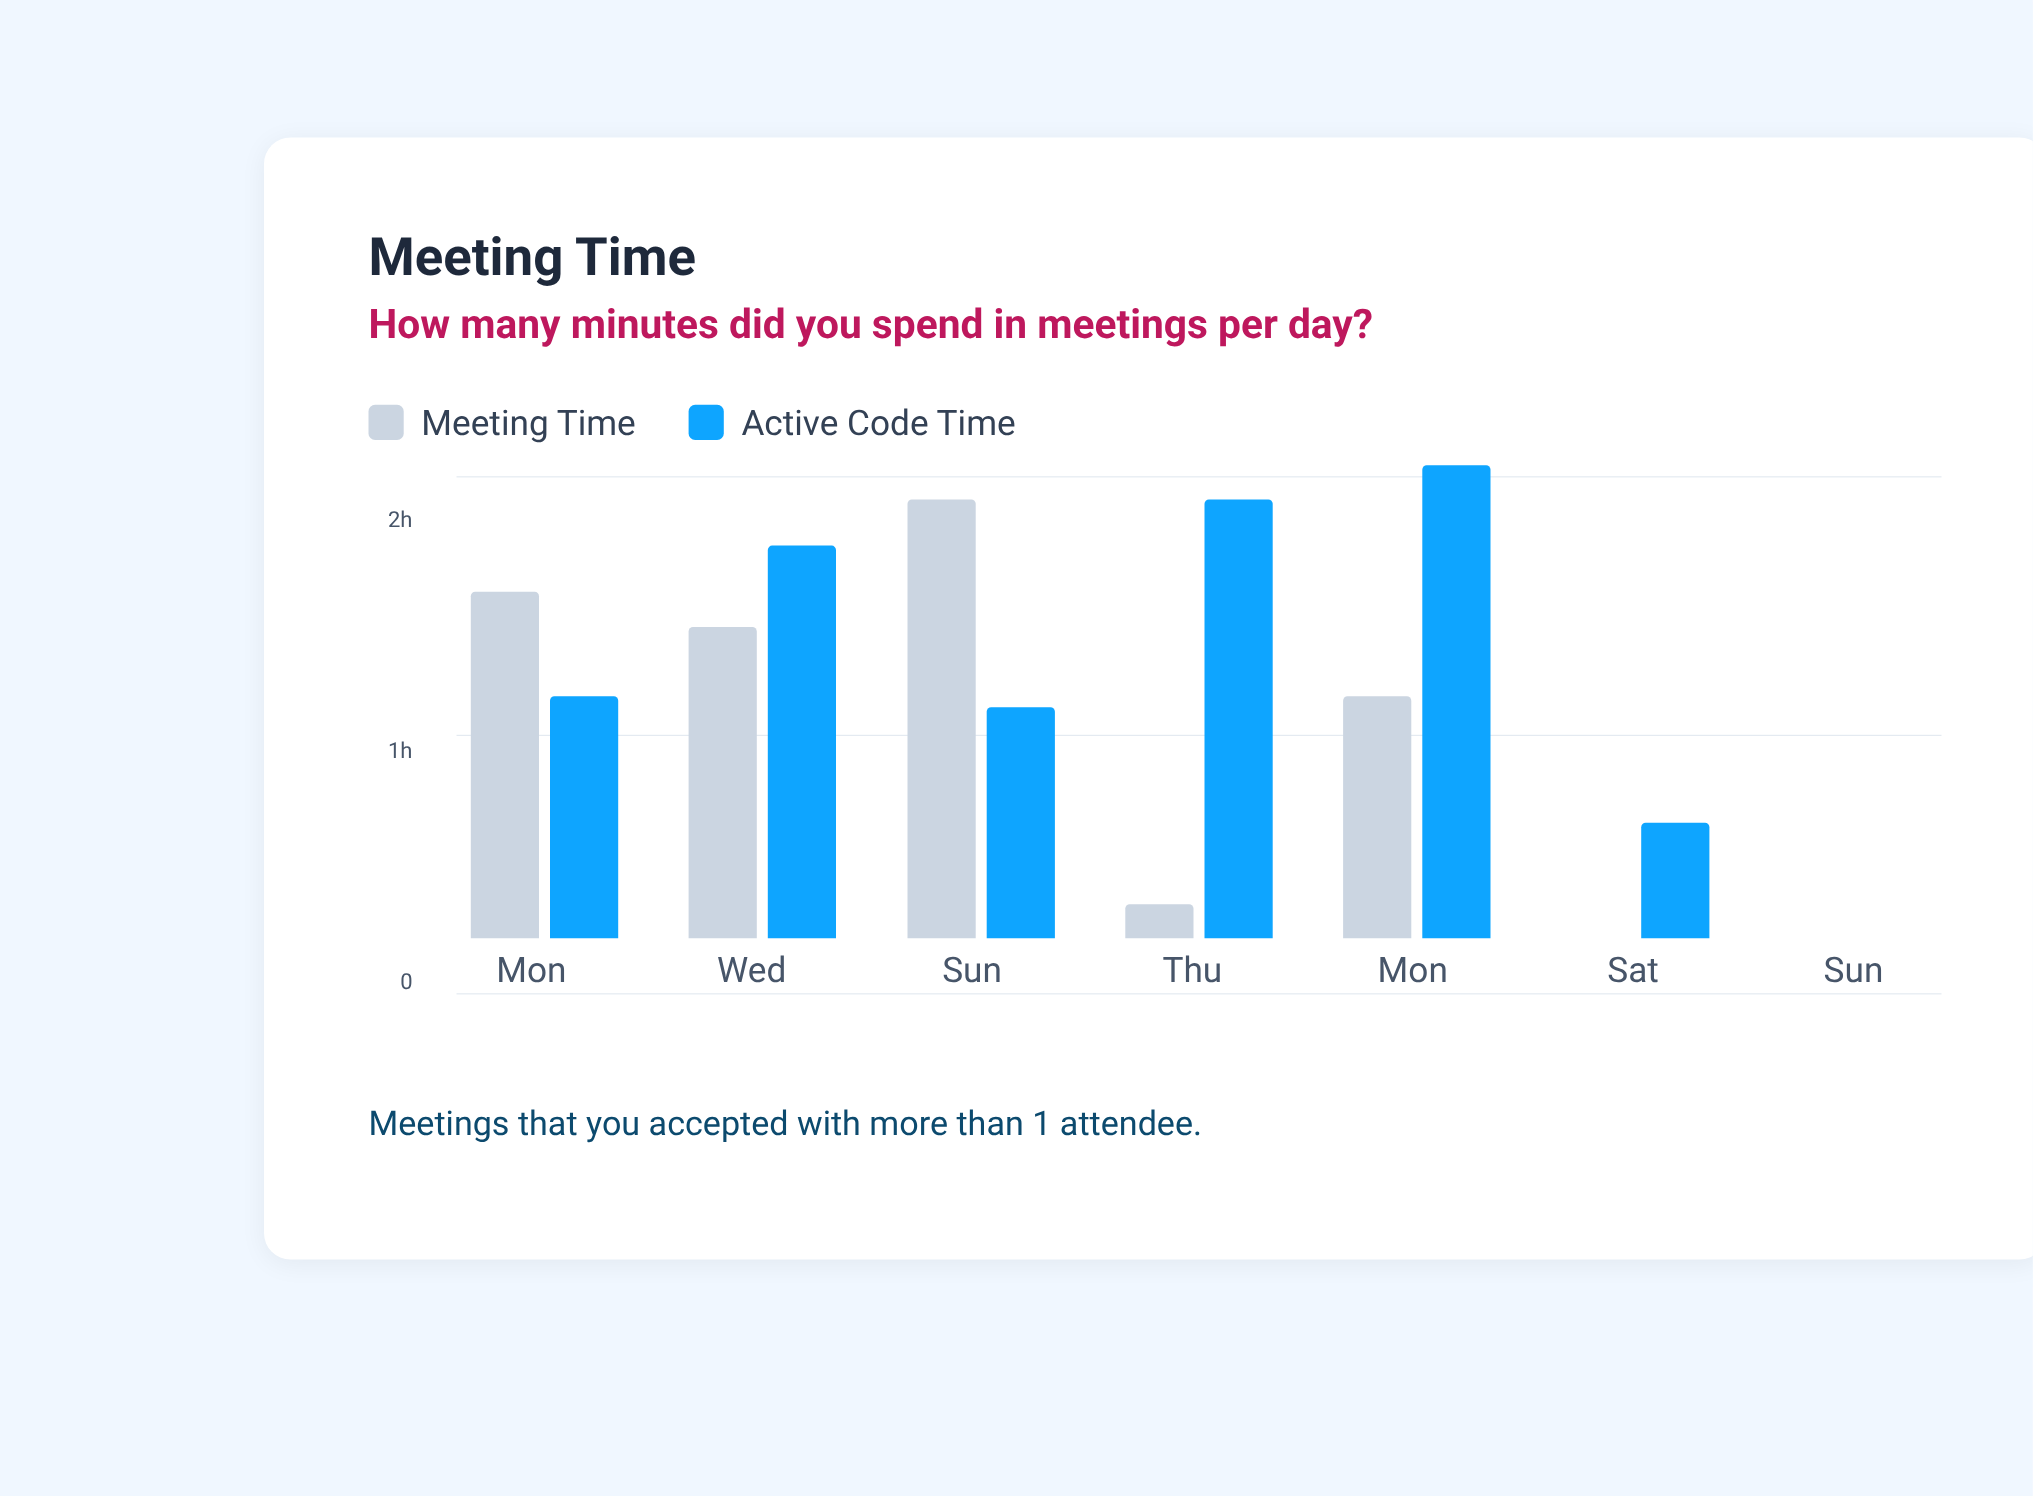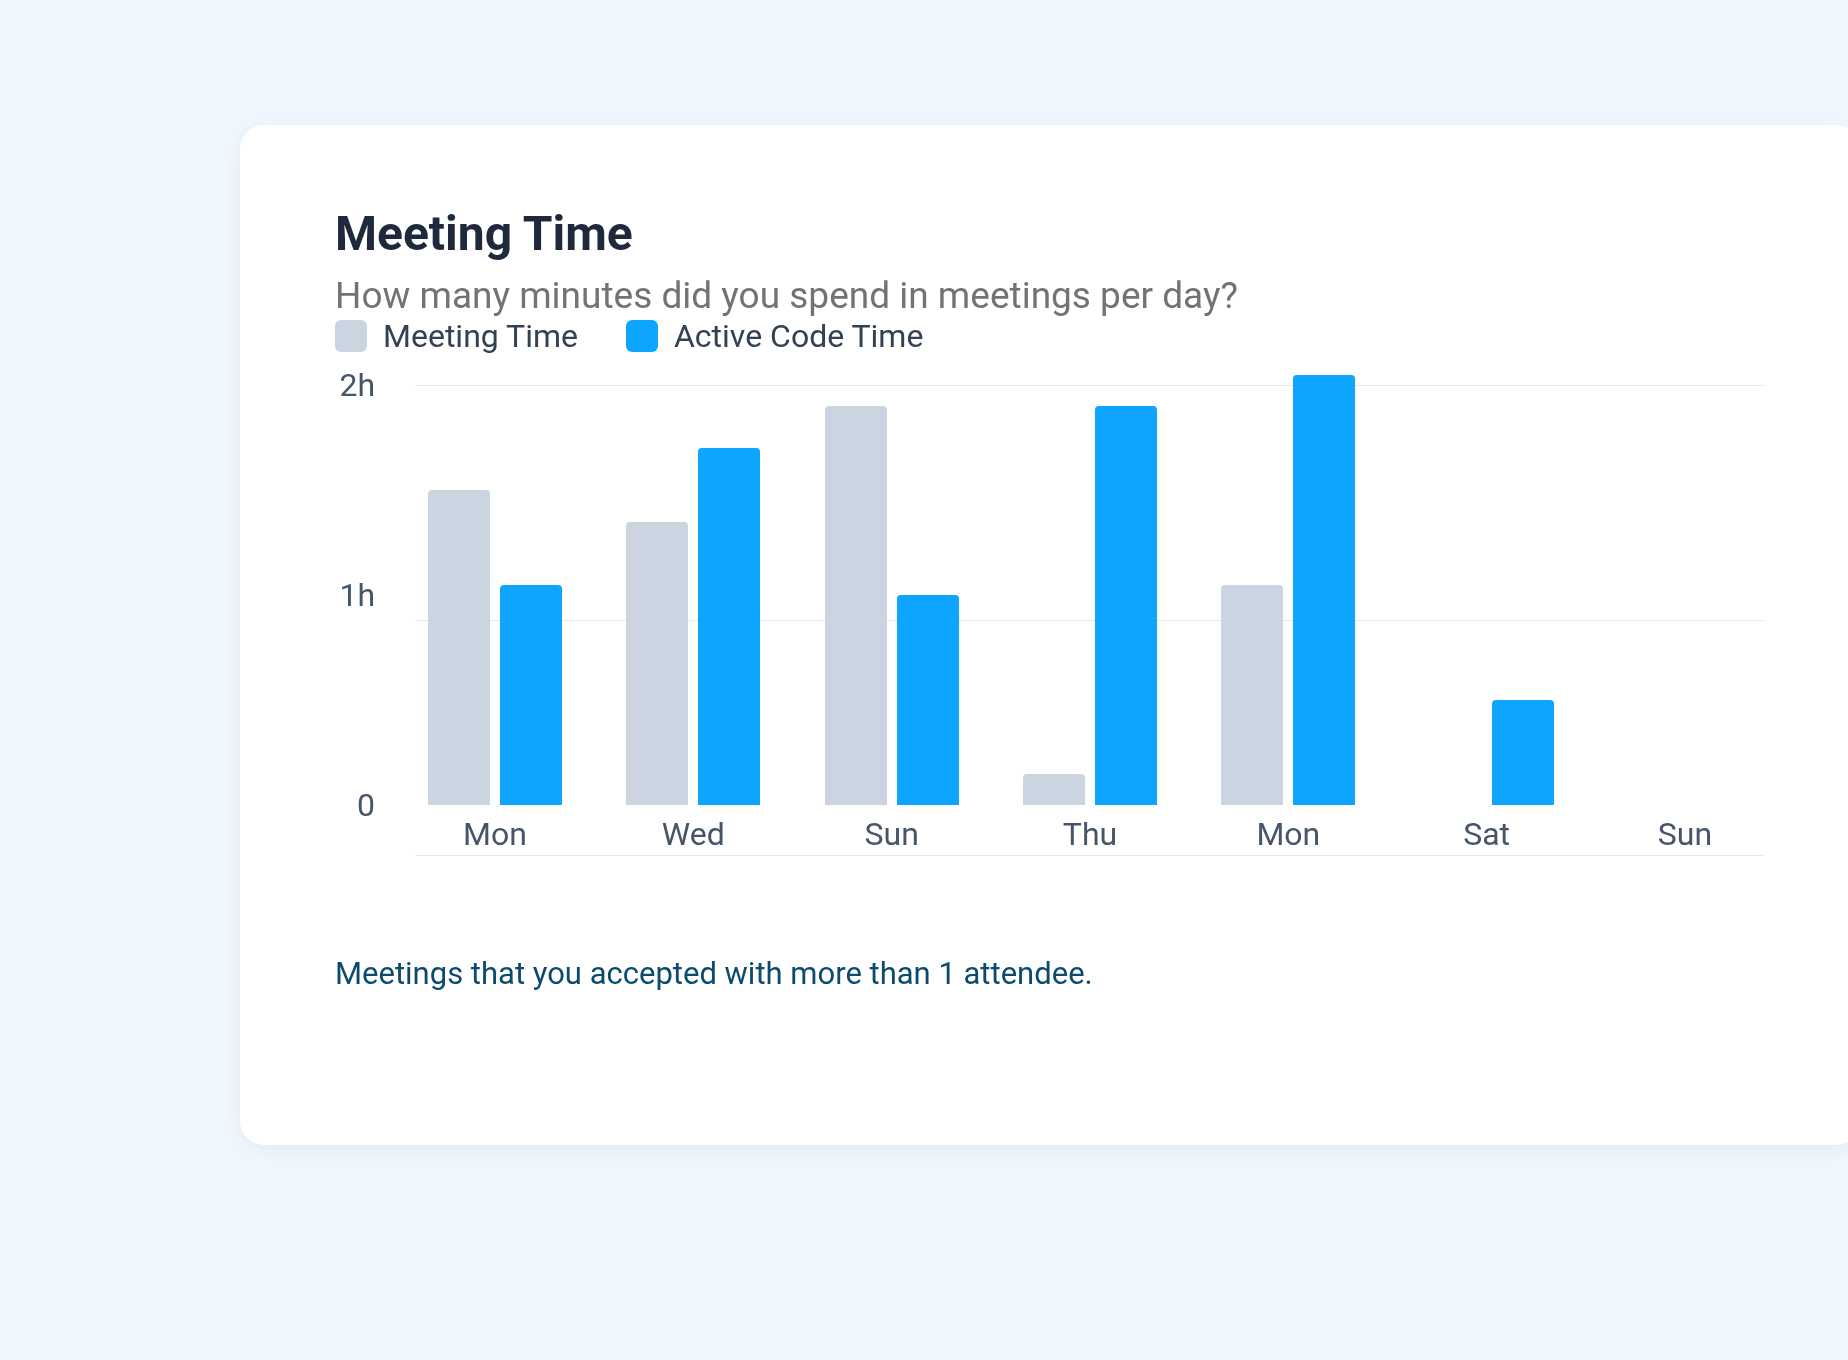--- a/index.html
+++ b/index.html
@@ -37,22 +37,23 @@
       overflow: hidden;
     }
     .title {
       font-size: 48px;
       font-weight: 700;
       color: #1e293b;
       margin-bottom: 12px;
     }
     .subtitle {
       font-size: 37px;
-      font-weight: 400;
-      color: #737373;
+      font-weight: 700;
+      color: #be185d;
+      margin-bottom: 48px;
     }
     .legend {
       display: flex;
       gap: 48px;
       margin-bottom: 8px;
     }
     .legend-item {
       display: flex;
       align-items: center;
       gap: 16px;
@@ -80,24 +81,25 @@
     .y-axis {
       position: absolute;
       left: 0;
       top: 0;
       width: 60px;
       height: 420px;
     }
     .y-tick {
       position: absolute;
       right: 20px;
-      font-size: 32px;
+      font-size: 20px;
       color: #475569;
       transform: translateY(-50%);
       text-align: right;
+      margin-top: 39px;
     }
     .gridline {
       position: absolute;
       left: 80px;
       right: 0;
       height: 1px;
       background: #e2e8f0;
     }
     .plot-area {
       position: absolute;
@@ -121,21 +123,21 @@
       border-radius: 4px 4px 0 0;
     }
     .bar-gray {
       background: #cbd5e1;
     }
     .bar-blue {
       background: #0ea5ff;
     }
     .x-axis {
       position: absolute;
-      left: 80px;
+      left: 68px;
       right: 0;
       top: 430px;
       display: flex;
       justify-content: space-between;
     }
     .x-label {
       width: 160px;
       text-align: center;
       font-size: 32px;
       color: #475569;

